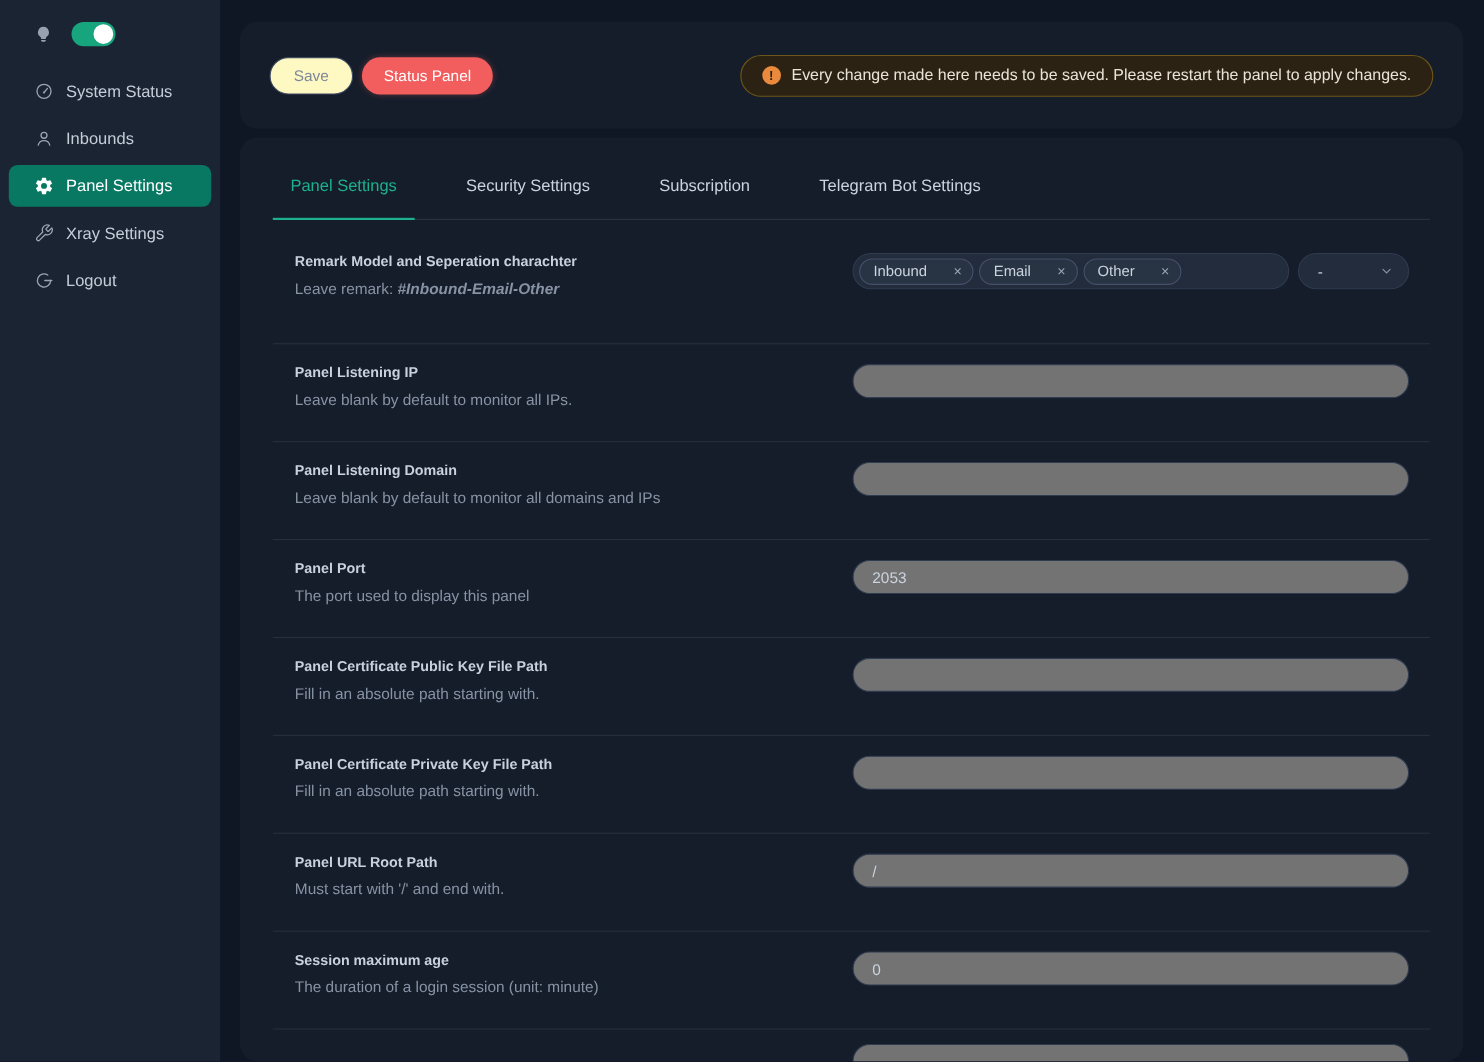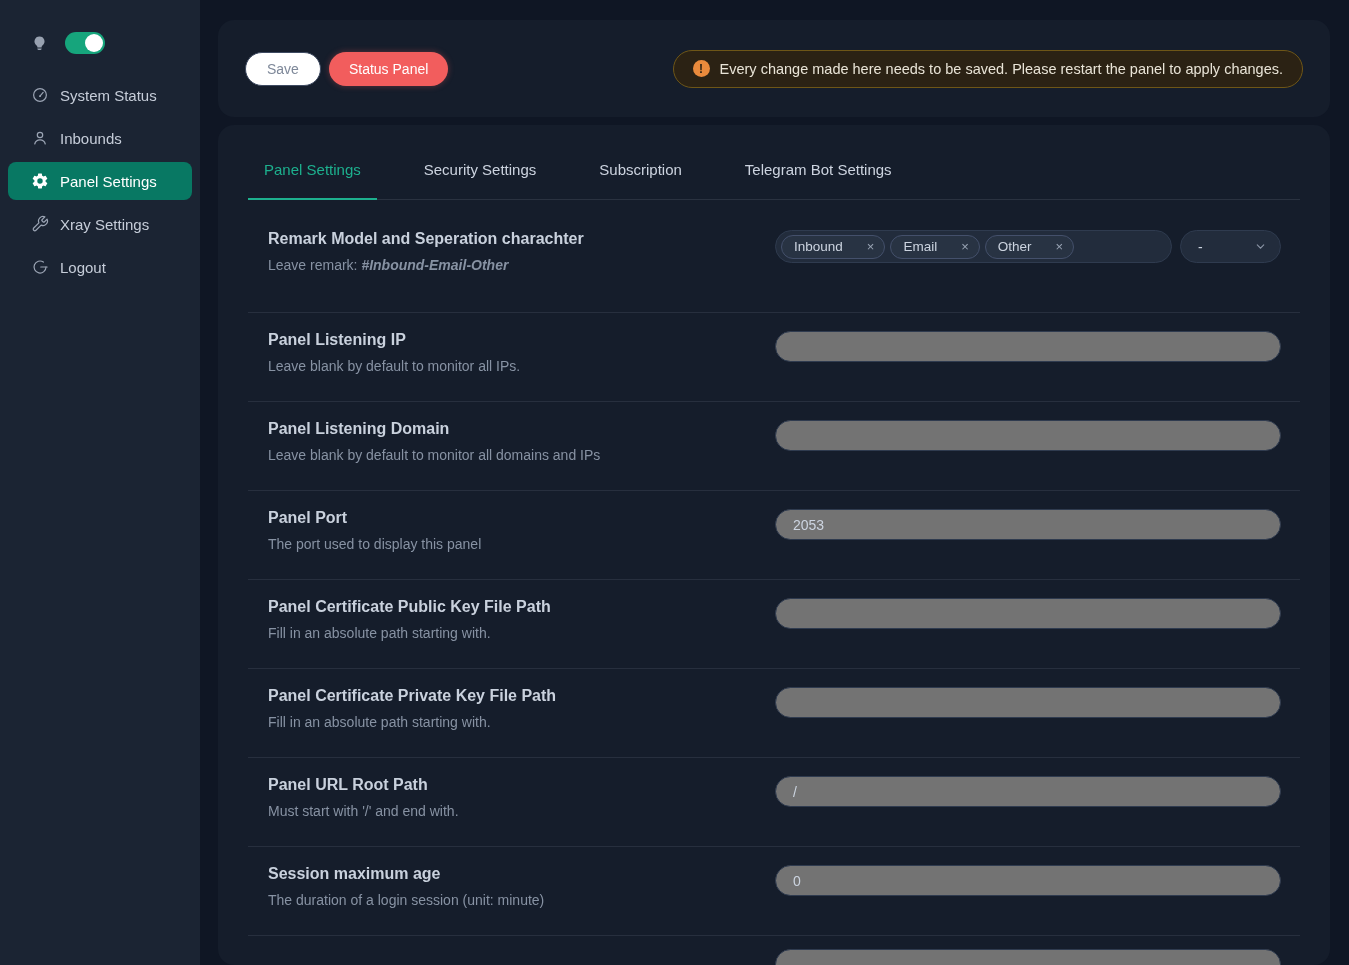--- a/index.html
+++ b/index.html
@@ -9,21 +9,21 @@
     font-family: "Liberation Sans", sans-serif;
     color: #c7cfdb;
     font-size: 14px;
   }
   .app { display: flex; height: 100%; }
 
   
   .sidebar {
     width: 200px; flex: none;
     background: #1b2433;
-    padding-top: 30px;
+    padding-top: 18px;
   }
   .theme-row {
     display: flex; align-items: center; gap: 17px;
     padding-left: 31px; height: 26px; margin-bottom: 20px;
   }
   .bulb { display: flex; color: #98a1b0; }
   .switch {
     width: 40px; height: 22px; border-radius: 11px;
     background: #16a57c; position: relative; cursor: pointer; flex: none;
   }
@@ -48,21 +48,21 @@
   .toolbar {
     height: 97px; flex: none;
     display: flex; align-items: center;
     padding: 0 27px; margin-bottom: 8px;
   }
   .btn {
     height: 34px; border-radius: 17px; font-size: 14px;
     font-family: inherit; cursor: pointer; border: none;
   }
   .btn.save {
-    background: #ffffff; border: 1px solid #3e4a61;
+    background: #fef9c3; border: 1px solid #3e4a61;
     color: #7e8899; padding: 0 21px;
   }
   .btn.restart {
     background: #f25d5d; color: #ffffff;
     padding: 0 20px; margin-left: 8px;
     box-shadow: 0 0 6px rgba(242,93,93,.35);
   }
   .alert {
     margin-left: auto; height: 38px;
     background: #2b2214; border: 1px solid #6e5617; border-radius: 19px;
@@ -90,21 +90,21 @@
   }
 
   
   .form-row {
     display: flex; align-items: flex-start; justify-content: space-between;
     height: 89px; padding-top: 18px;
     border-bottom: 1px solid #272f3e;
   }
   .form-row.first { height: 113px; padding-top: 30px; }
   .labels { flex: 1; min-width: 0; margin-left: 20px; }
-  .label { font-weight: bold; color: #c9d1dd; font-size: 16px; }
+  .label { font-weight: bold; color: #c9d1dd; font-size: 13px; }
   .sub { margin-top: 9px; color: #8792a3; font-size: 14px; }
   .sub em { font-style: italic; font-weight: 600; }
   .field { width: 506px; flex: none; margin-right: 19px; }
   .text-input {
     width: 100%; height: 31px; border-radius: 16px;
     background: #737373; border: 1px solid #2f3b4f;
     color: #ccd4e0; padding: 0 17px; font-size: 14px;
     font-family: inherit; outline: none;
   }
   .field-split { display: flex; gap: 8px; }

